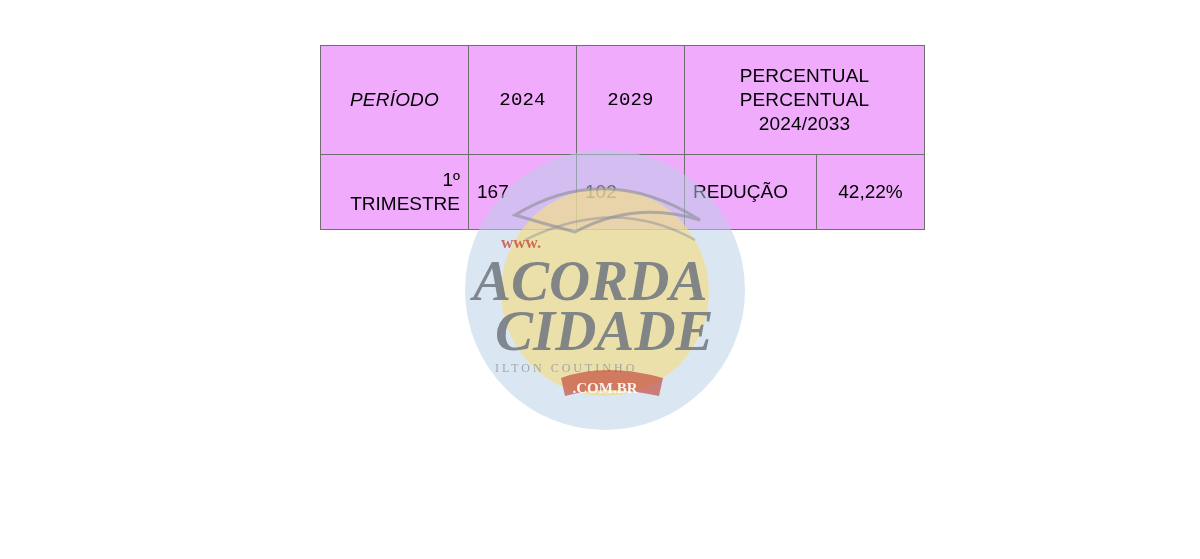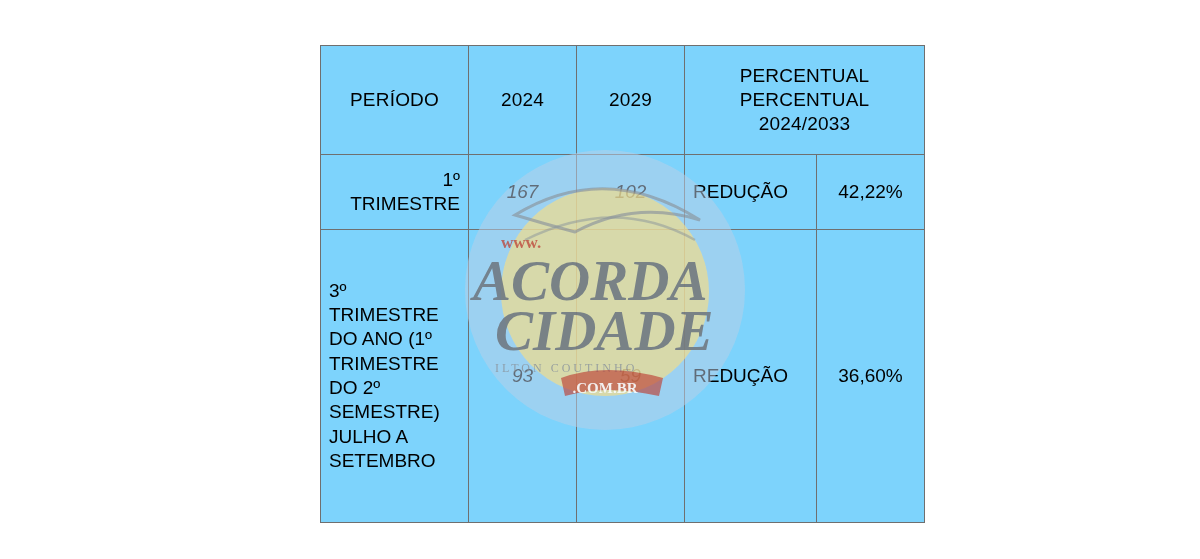--- a/index.html
+++ b/index.html
@@ -40,21 +40,21 @@
     top: 45px;
     z-index: 2;
   }
   table.data-table {
     border-collapse: collapse;
     table-layout: fixed;
     background: transparent;
   }
   table.data-table td, table.data-table th {
     border: 1.5px solid #6f6f6f;
-    background: #7dd3fc;
+    background: #f0abfc;
     color: #000000;
     font-size: 19px;
     line-height: 1.28;
     padding: 6px 8px;
     vertical-align: middle;
     font-weight: normal;
   }
   
   .col-periodo { width: 148px; }
   .col-year    { width: 108px; }
@@ -62,38 +62,37 @@
   .col-perc-val{ width: 108px; }
 
   
   thead td {
     text-align: center;
     font-weight: bold;
     font-size: 20px;
     letter-spacing: 0.2px;
     height: 96px;
   }
-  td.header-periodo { font-size: 20px; }
-  td.header-year { font-size: 21px; }
+  td.header-periodo { font-size: 20px; font-style: italic; }
+  td.header-year { font-size: 21px; font-family: Liberation Mono, monospace; }
   td.header-perc { font-size: 20px; line-height: 1.3; }
 
   
   td.cell-label {
     text-align: left;
     font-size: 19.5px;
     line-height: 1.42;
     padding: 8px 10px;
   }
   td.cell-label.centered {
     text-align: right;
   }
   td.cell-num {
-    text-align: center;
+    text-align: left;
     font-size: 19.5px;
-    font-style: italic;
   }
   td.cell-text {
     text-align: left;
     font-size: 19.5px;
   }
   td.cell-pct {
     text-align: center;
     font-size: 19.5px;
   }
   tr.row-sem1 td { height: 62px; }
@@ -151,34 +150,18 @@
           <td class="cell-label centered">
             <div>1º</div>
             <div>TRIMESTRE</div>
           </td>
           <td class="cell-num tint">167</td>
           <td class="cell-num tint">102</td>
           <td class="cell-text tint">REDUÇÃO</td>
           <td class="cell-pct">42,22%</td>
         </tr>
 
-        <tr class="row-tri3">
-          <td class="cell-label">
-            <div>3º</div>
-            <div>TRIMESTRE</div>
-            <div>DO ANO (1º</div>
-            <div>TRIMESTRE</div>
-            <div>DO 2º</div>
-            <div>SEMESTRE)</div>
-            <div>JULHO A</div>
-            <div>SETEMBRO</div>
-          </td>
-          <td class="cell-num">93</td>
-          <td class="cell-num">59</td>
-          <td class="cell-text">REDUÇÃO</td>
-          <td class="cell-pct">36,60%</td>
-        </tr>
 
       </tbody>
     </table>
   </div>
 
 </div>
 
 </body></html>

